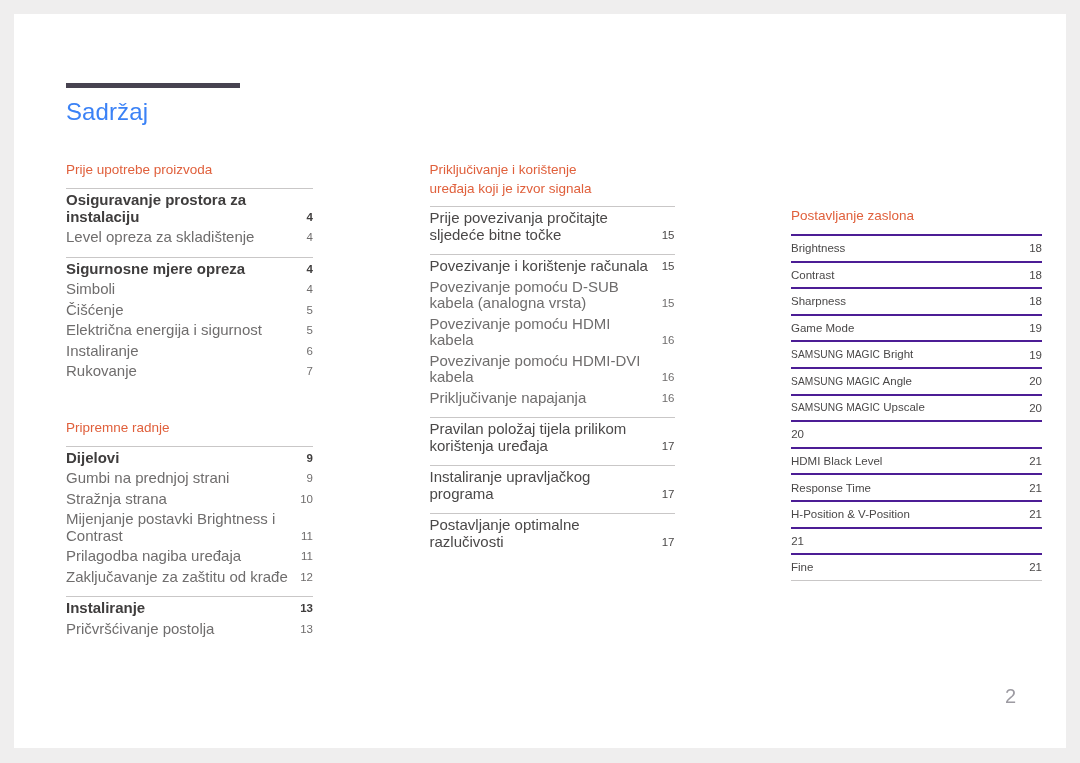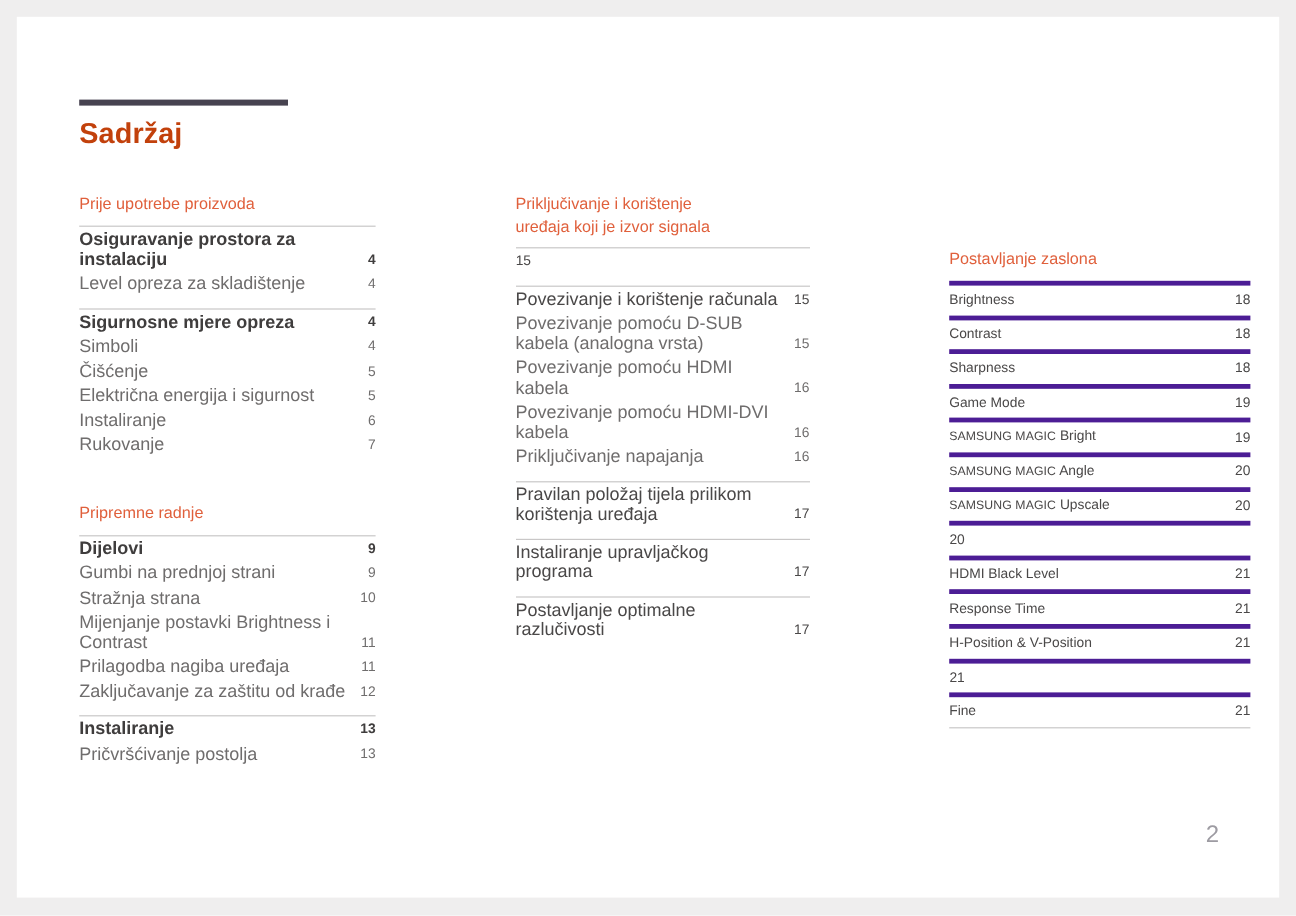--- a/index.html
+++ b/index.html
@@ -28,22 +28,22 @@
     top: 69px;
     width: 174px;
     height: 5px;
     background: #474350;
   }
   .page-title {
     position: absolute;
     left: 52px;
     top: 82px;
     font-size: 24px;
-    font-weight: 700;
-    color: #c2410c;
+    font-weight: 400;
+    color: #3b82f6;
     letter-spacing: 0.1px;
     line-height: 32px;
     white-space: nowrap;
   }
   .columns {
     position: absolute;
     left: 52px;
     top: 146px;
     width: 976px;
     display: flex;
@@ -105,21 +105,21 @@
     font-weight: 600;
   }
   .toc-row.plain .toc-label,
   .toc-row.plain .toc-num {
     color: #4a4848;
     font-weight: 400;
   }
 
   
   .ruled-row {
-    border-top: 4px solid #4c1d95;
+    border-top: 2px solid #4c1d95;
     display: flex;
     align-items: center;
     justify-content: space-between;
     height: 24.6px;
   }
   .ruled-row .toc-label,
   .ruled-row .toc-num {
     color: #4a4848;
     font-size: 11.5px;
     line-height: 16px;
@@ -227,20 +227,21 @@
             <span class="toc-label">Pričvršćivanje postolja</span>
             <span class="toc-num">13</span>
           </div>
         </div>
       </div>
     <div class="col col-2">
         <div class="section-heading two-line">Priključivanje i korištenje
 uređaja koji je izvor signala</div>
         <div class="toc-group">
           <div class="toc-row plain">
+            <span class="toc-label">Prije povezivanja pročitajte sljedeće bitne točke</span>
             <span class="toc-num">15</span>
           </div>
         </div>
         <div class="group-gap"></div>
         <div class="toc-group">
           <div class="toc-row plain">
             <span class="toc-label">Povezivanje i korištenje računala</span>
             <span class="toc-num">15</span>
           </div>
           <div class="toc-row sub">

